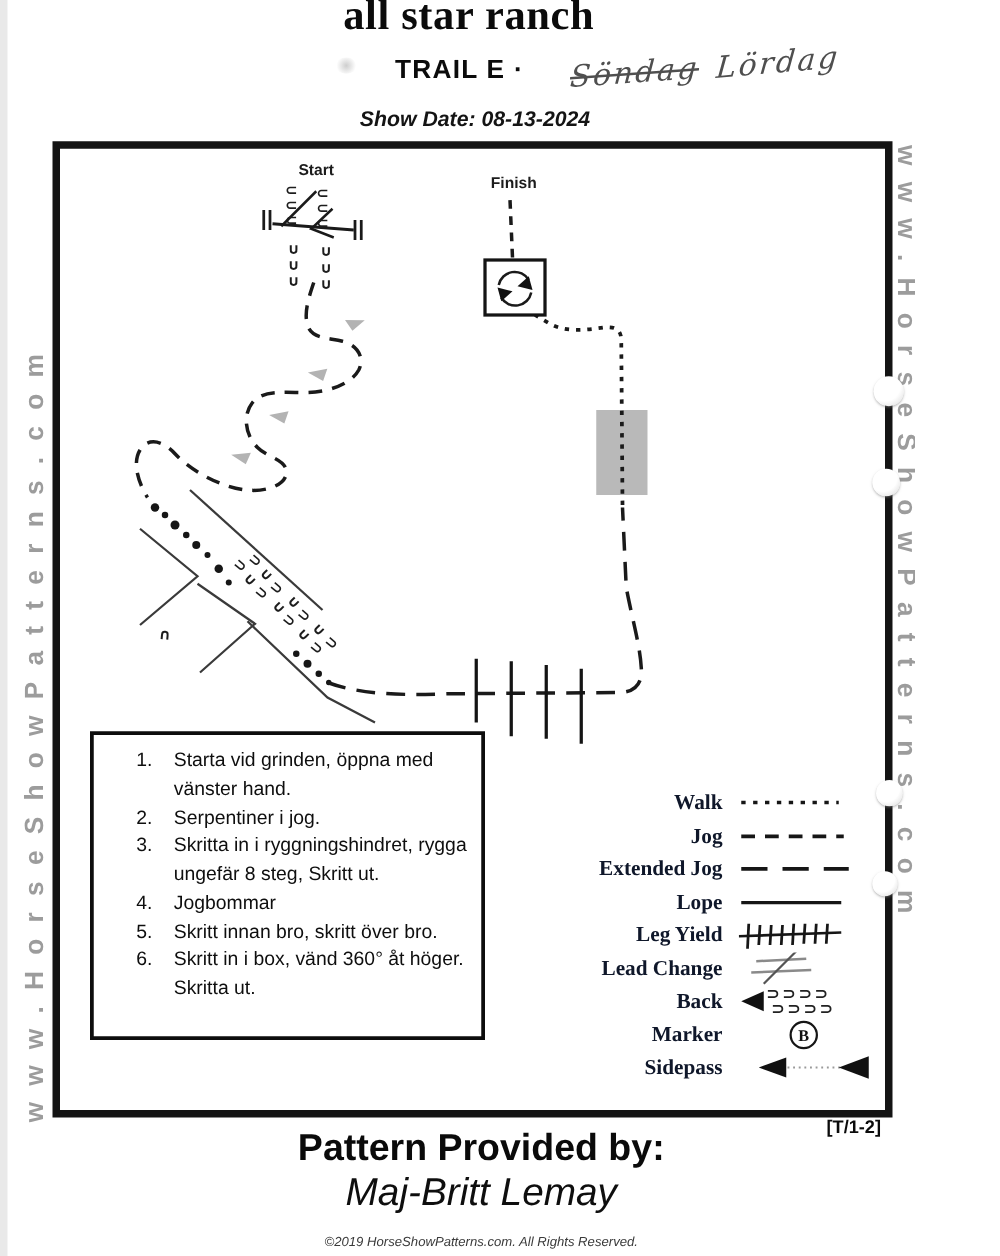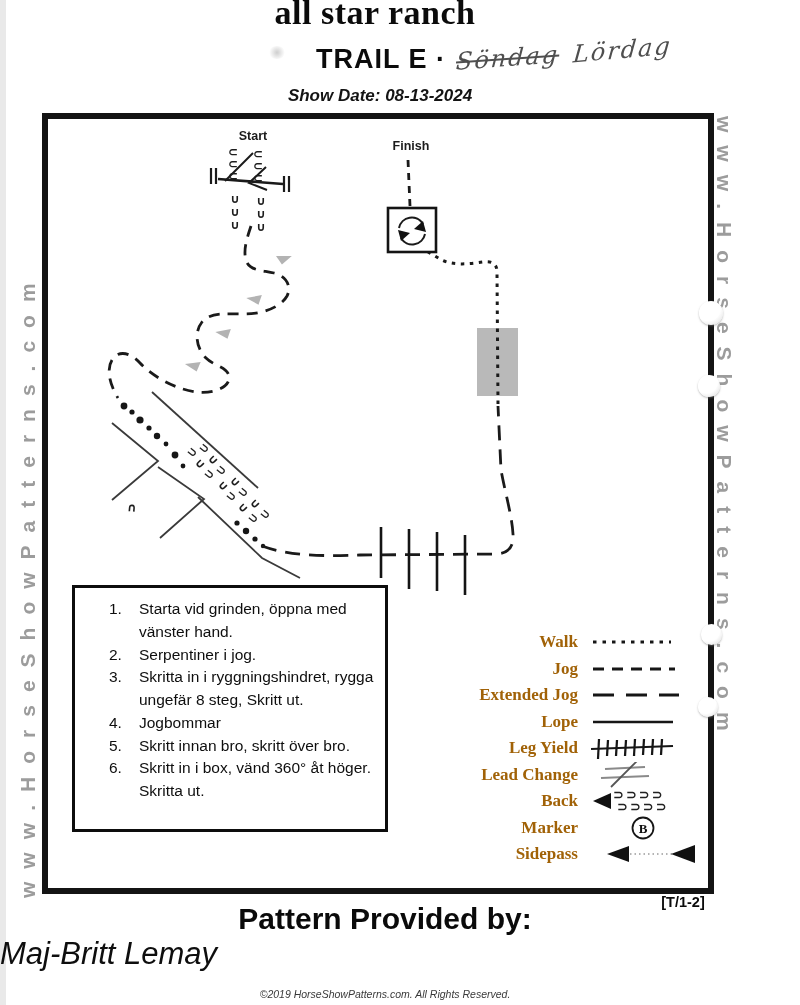--- a/index.html
+++ b/index.html
@@ -3,21 +3,21 @@
 <meta charset="utf-8">
 <style>
   html,body{margin:0;padding:0;background:#fff;}
   #page{position:relative;width:732px;height:1005px;background:#fff;overflow:hidden;
         font-family:"Liberation Sans",sans-serif;color:#111;}
   .abs{position:absolute;}
 
   
   .ranch-title{left:0;top:-6px;width:750px;text-align:center;
     font-family:"Liberation Serif",serif;font-weight:700;font-size:34px;letter-spacing:.5px;color:#0b0b0b;}
-  .trail-title{left:316px;top:44px;font-weight:700;font-size:27px;letter-spacing:1px;color:#0b0b0b;}
+  .trail-title{left:316px;top:44px;font-weight:700;font-size:21px;letter-spacing:1px;color:#0b0b0b;}
   .smudge{left:268px;top:46px;width:18px;height:13px;border-radius:50%;
     background:radial-gradient(circle,#b9b9b9 0%,rgba(200,200,200,0) 70%);opacity:.7;}
   .hand{font-family:"DejaVu Serif",serif;font-style:italic;color:#4f4f4f;font-size:24px;letter-spacing:2px;}
   .hand-1{left:456px;top:44px;transform:rotate(-4deg) skewX(-8deg);text-decoration:line-through;text-decoration-thickness:2px;}
   .hand-2{left:573px;top:36px;transform:rotate(-5deg) skewX(-10deg);}
   .show-date{left:0;top:86px;width:760px;text-align:center;font-style:italic;font-weight:700;font-size:17px;color:#141414;}
 
   
   .arena{left:42px;top:113px;width:660px;height:769px;border:6px solid #141414;background:#fff;}
 
@@ -47,28 +47,28 @@
   .instr-box{left:72px;top:585px;width:316px;height:247px;border:3px solid #0d0d0d;background:#fff;box-sizing:border-box;}
   .instr-list{margin:10px 6px 0 0;padding:0;list-style:none;}
   .instr-list li{display:flex;font-size:15.5px;line-height:1.47;color:#0e0e0e;}
   .instr-num{width:30px;margin-left:34px;flex:none;}
   .instr-txt{flex:1;padding-right:2px;}
 
   
   .legend{left:468px;top:629px;width:232px;}
   .legend-row{display:flex;align-items:center;height:26.5px;}
   .legend-label{width:110px;text-align:right;padding-right:13px;flex:none;
-    font-family:"Liberation Serif",serif;font-weight:700;font-size:17px;color:#a16207;white-space:nowrap;}
+    font-family:"Liberation Serif",serif;font-weight:700;font-size:17px;color:#0f172a;white-space:nowrap;}
   .legend-sym{flex:none;}
   .cups{font-family:"DejaVu Sans",sans-serif;font-weight:700;font-size:13px;fill:#222;letter-spacing:2px;}
 
   
   .page-ref{left:648px;top:894px;width:70px;text-align:center;font-weight:700;font-size:14.5px;color:#0b0b0b;}
   .provided-label{left:0;top:902px;width:770px;text-align:center;font-weight:700;font-size:30px;color:#0a0a0a;}
-  .provided-name{left:0;top:936px;width:770px;font-style:italic;font-size:31px;color:#0e0e0e;}
+  .provided-name{left:0;top:936px;width:770px;text-align:center;font-style:italic;font-size:31px;color:#0e0e0e;}
   .copyright{left:0;top:988px;width:770px;text-align:center;font-style:italic;font-size:10.5px;color:#3a3a3a;}
 </style>
 </head>
 <body>
 
 <div id="page">
 
   <div class="abs left-edge"></div>
   <div class="abs right-dash"></div>
   <div class="abs right-fade"></div>

